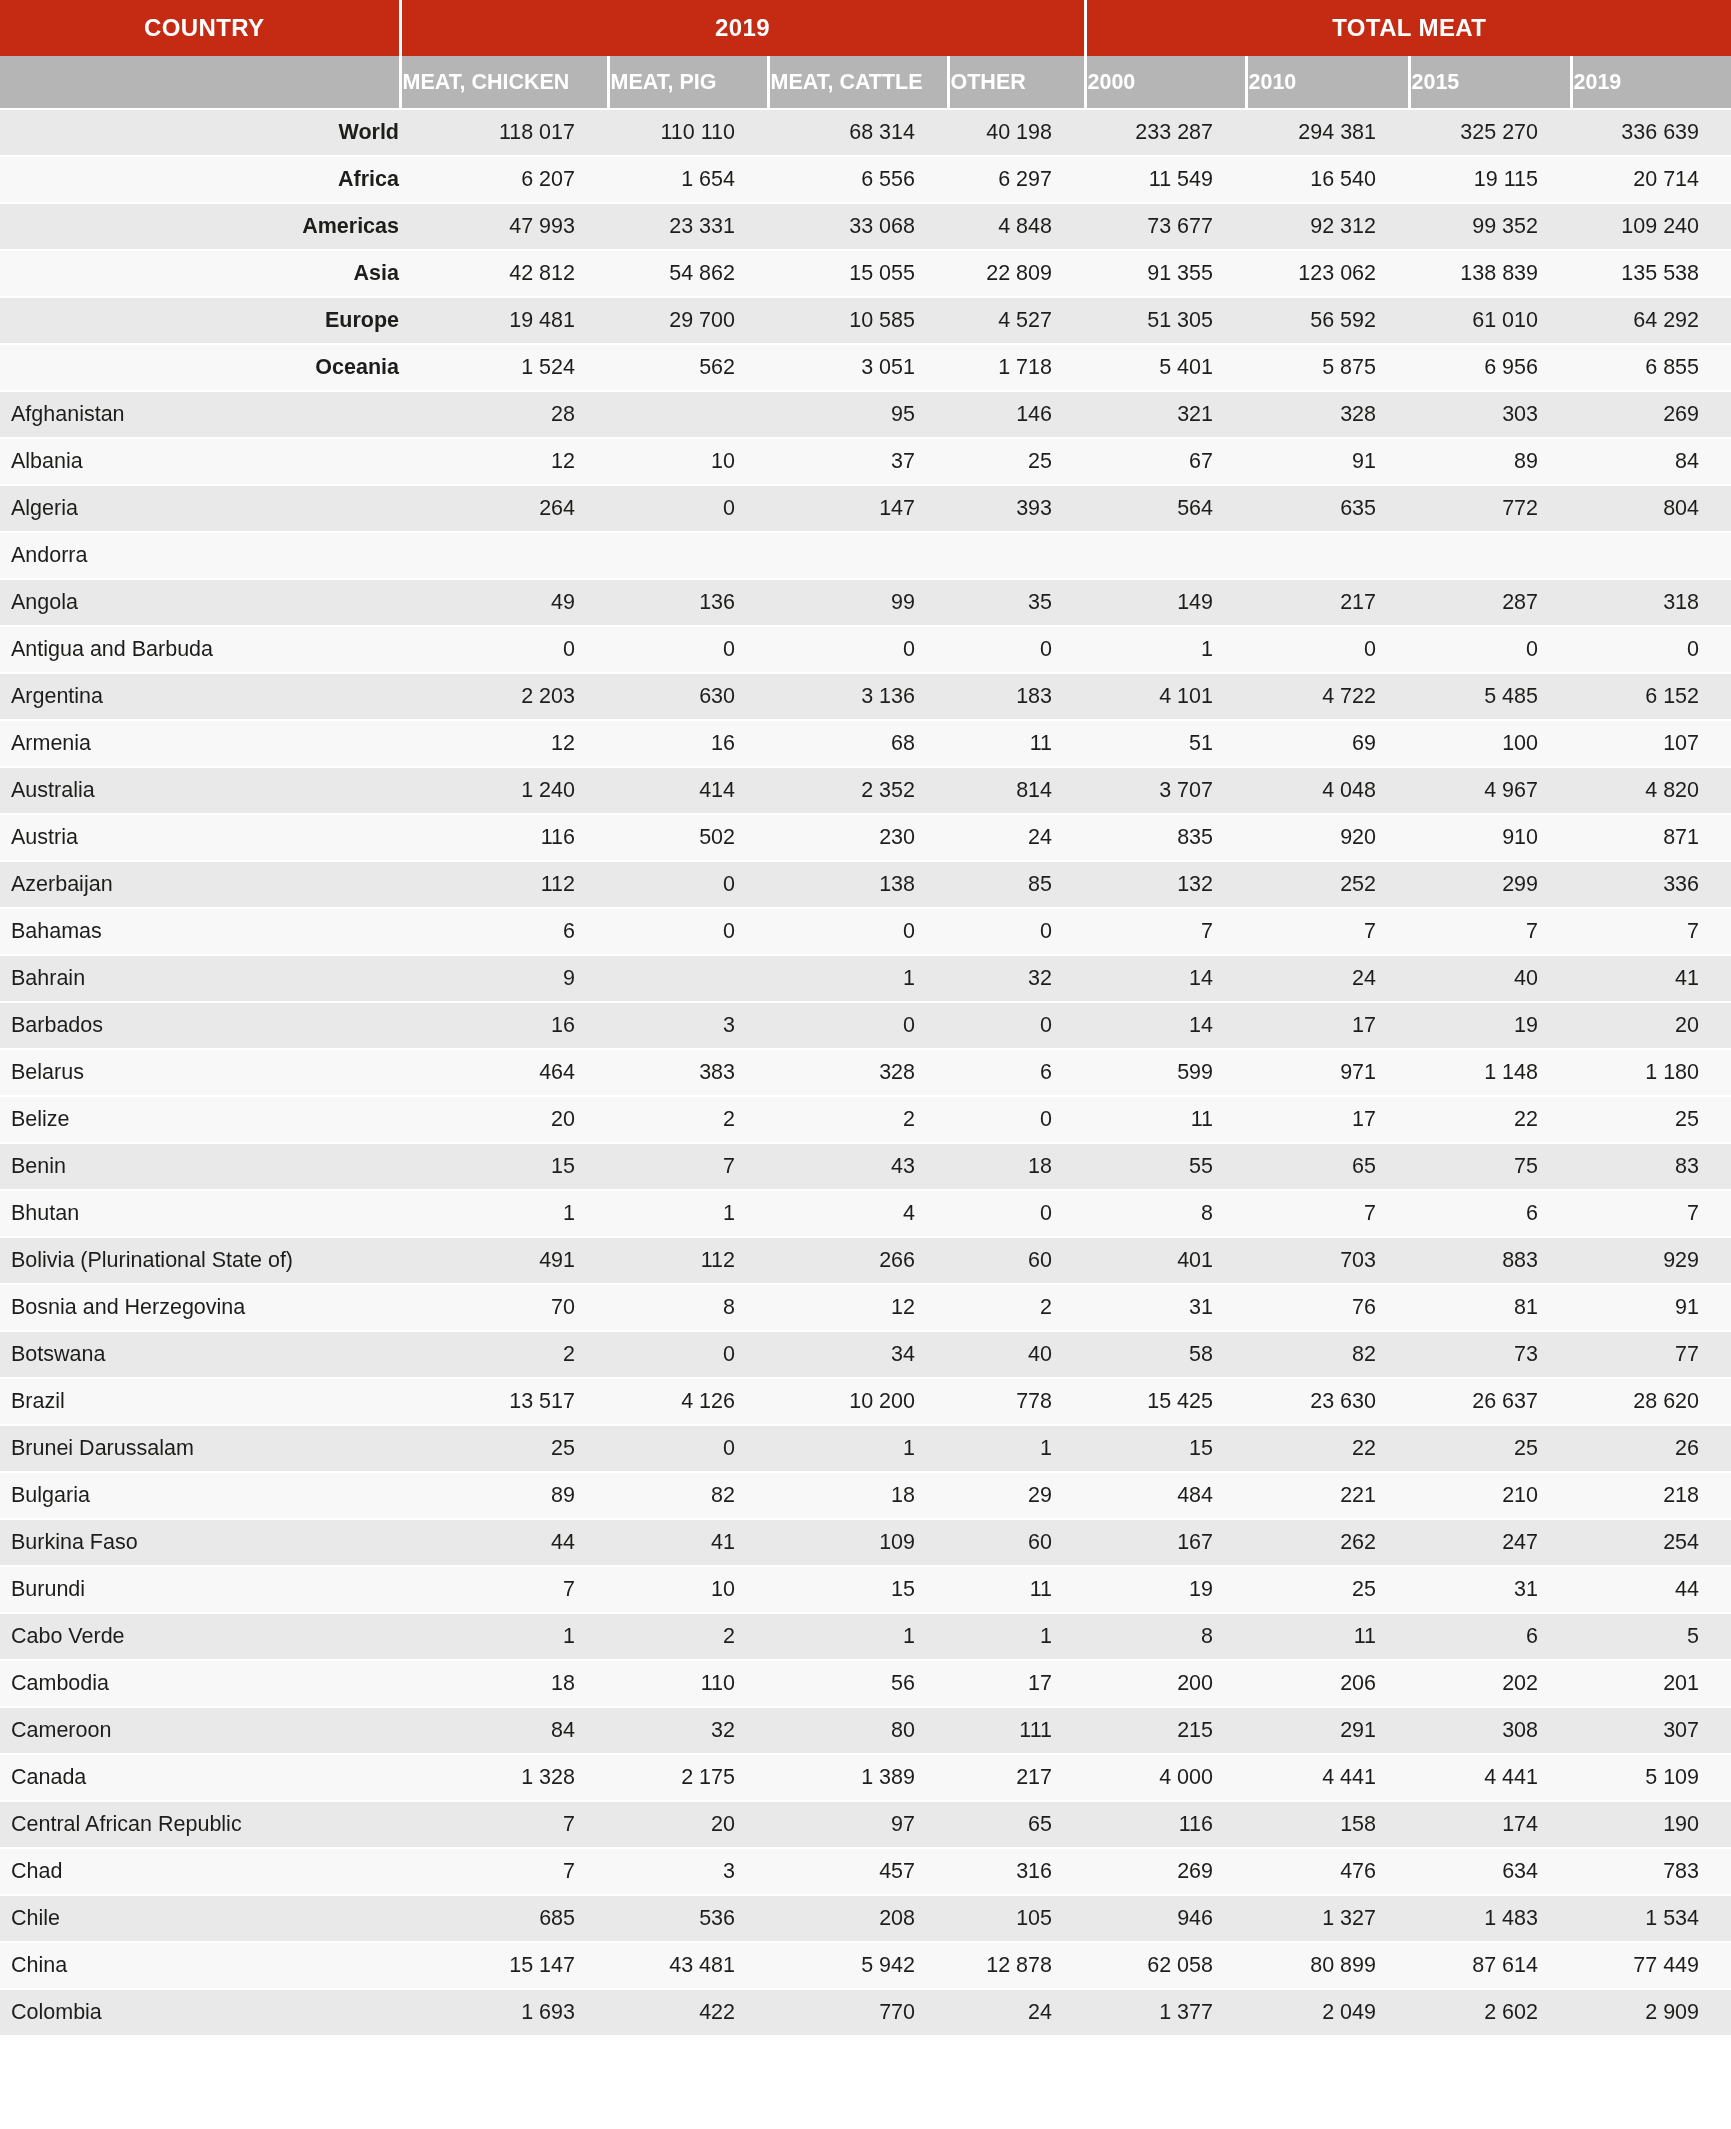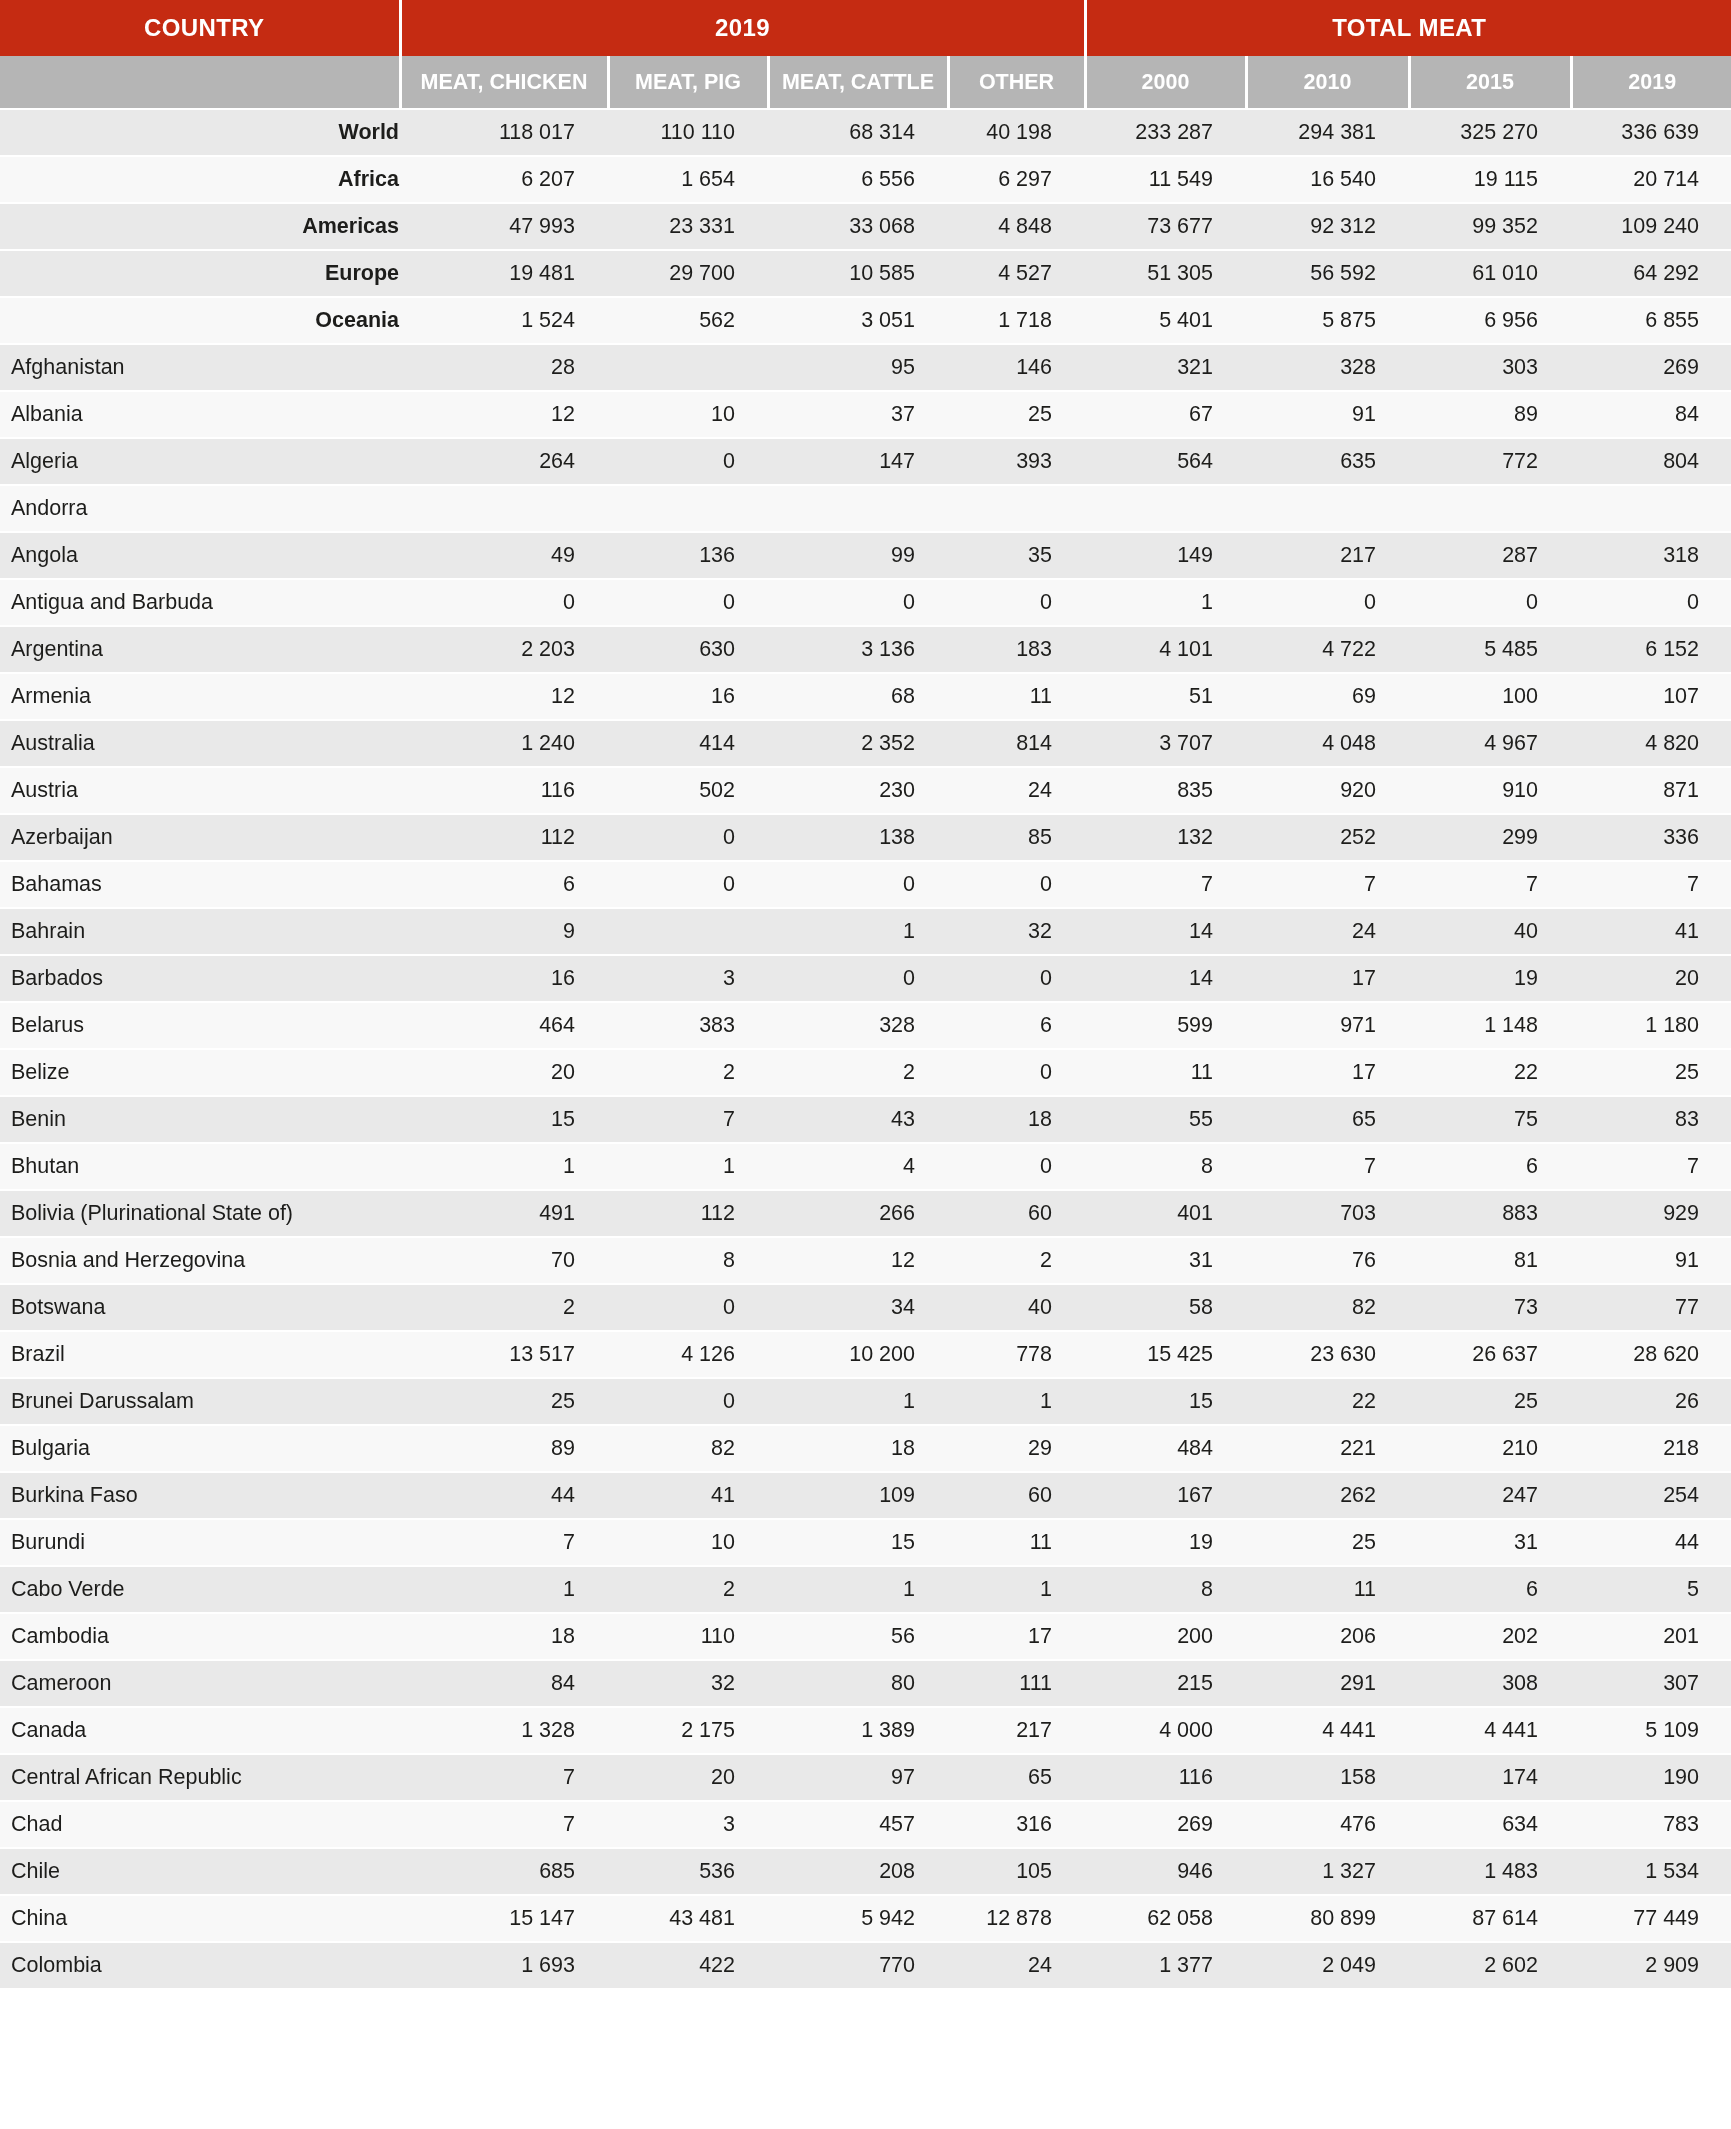--- a/index.html
+++ b/index.html
@@ -33,21 +33,21 @@
   thead tr.row-red th.th-group {
     text-align: center;
     border-left: 3.2px solid #ffffff;
   }
   thead tr.row-gray th {
     background: var(--header-gray, #b5b5b5);
     color: var(--header-text, #ffffff);
     height: 53px;
     font-size: 21.5px;
     font-weight: bold;
-    text-align: center;
+    text-align: left;
     vertical-align: middle;
     border-bottom: 2.4px solid #ffffff;
     letter-spacing: 0px;
   }
   thead tr.row-gray th.sub { border-left: 3.2px solid #ffffff; }
   thead tr.row-gray th.th-blank { border-left: none; }
   
   tbody tr { height: 47px; }
   tbody tr.shaded td { background: var(--row-shaded, #e9e9e9); }
   tbody tr.plain  td { background: var(--row-plain, #f8f8f8); }
@@ -131,20 +131,31 @@
         <td class="country bold">Americas</td>
         <td class="num">47 993</td>
         <td class="num">23 331</td>
         <td class="num">33 068</td>
         <td class="num">4 848</td>
         <td class="num">73 677</td>
         <td class="num">92 312</td>
         <td class="num">99 352</td>
         <td class="num">109 240</td>
       </tr>
+      <tr class="plain">
+        <td class="country bold">Asia</td>
+        <td class="num">42 812</td>
+        <td class="num">54 862</td>
+        <td class="num">15 055</td>
+        <td class="num">22 809</td>
+        <td class="num">91 355</td>
+        <td class="num">123 062</td>
+        <td class="num">138 839</td>
+        <td class="num">135 538</td>
+      </tr>
       <tr class="shaded">
         <td class="country bold">Europe</td>
         <td class="num">19 481</td>
         <td class="num">29 700</td>
         <td class="num">10 585</td>
         <td class="num">4 527</td>
         <td class="num">51 305</td>
         <td class="num">56 592</td>
         <td class="num">61 010</td>
         <td class="num">64 292</td>

